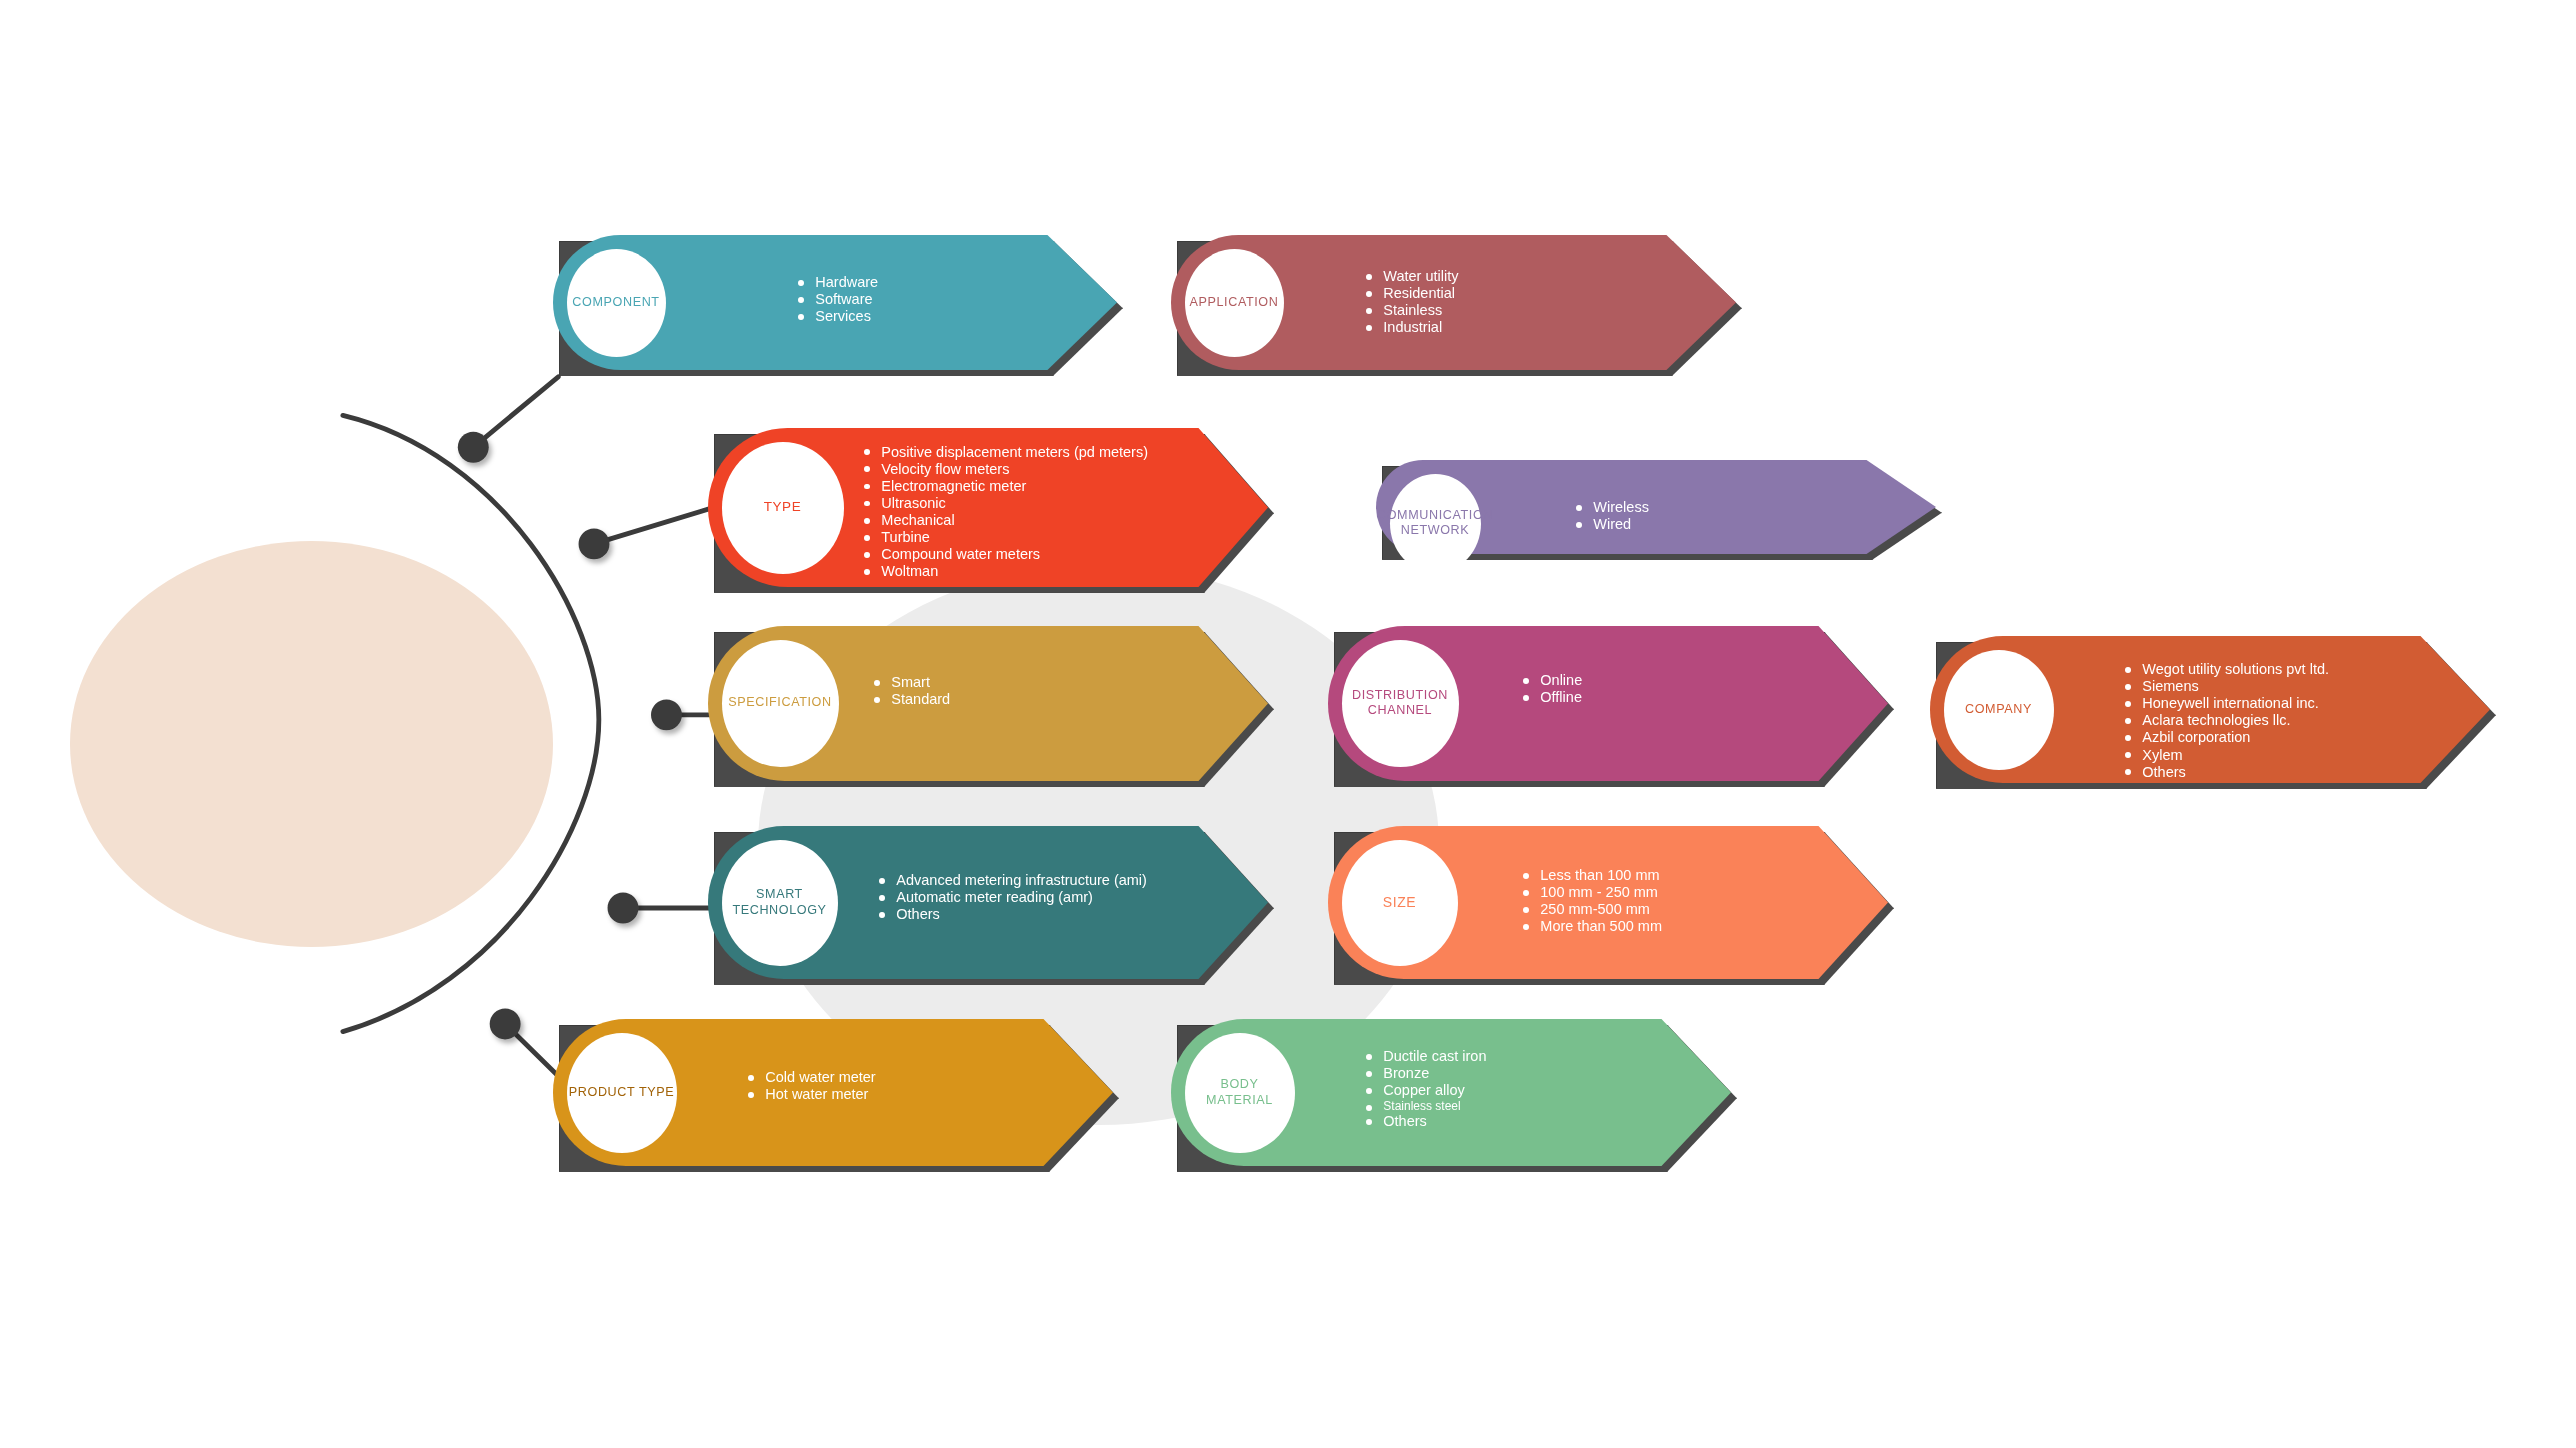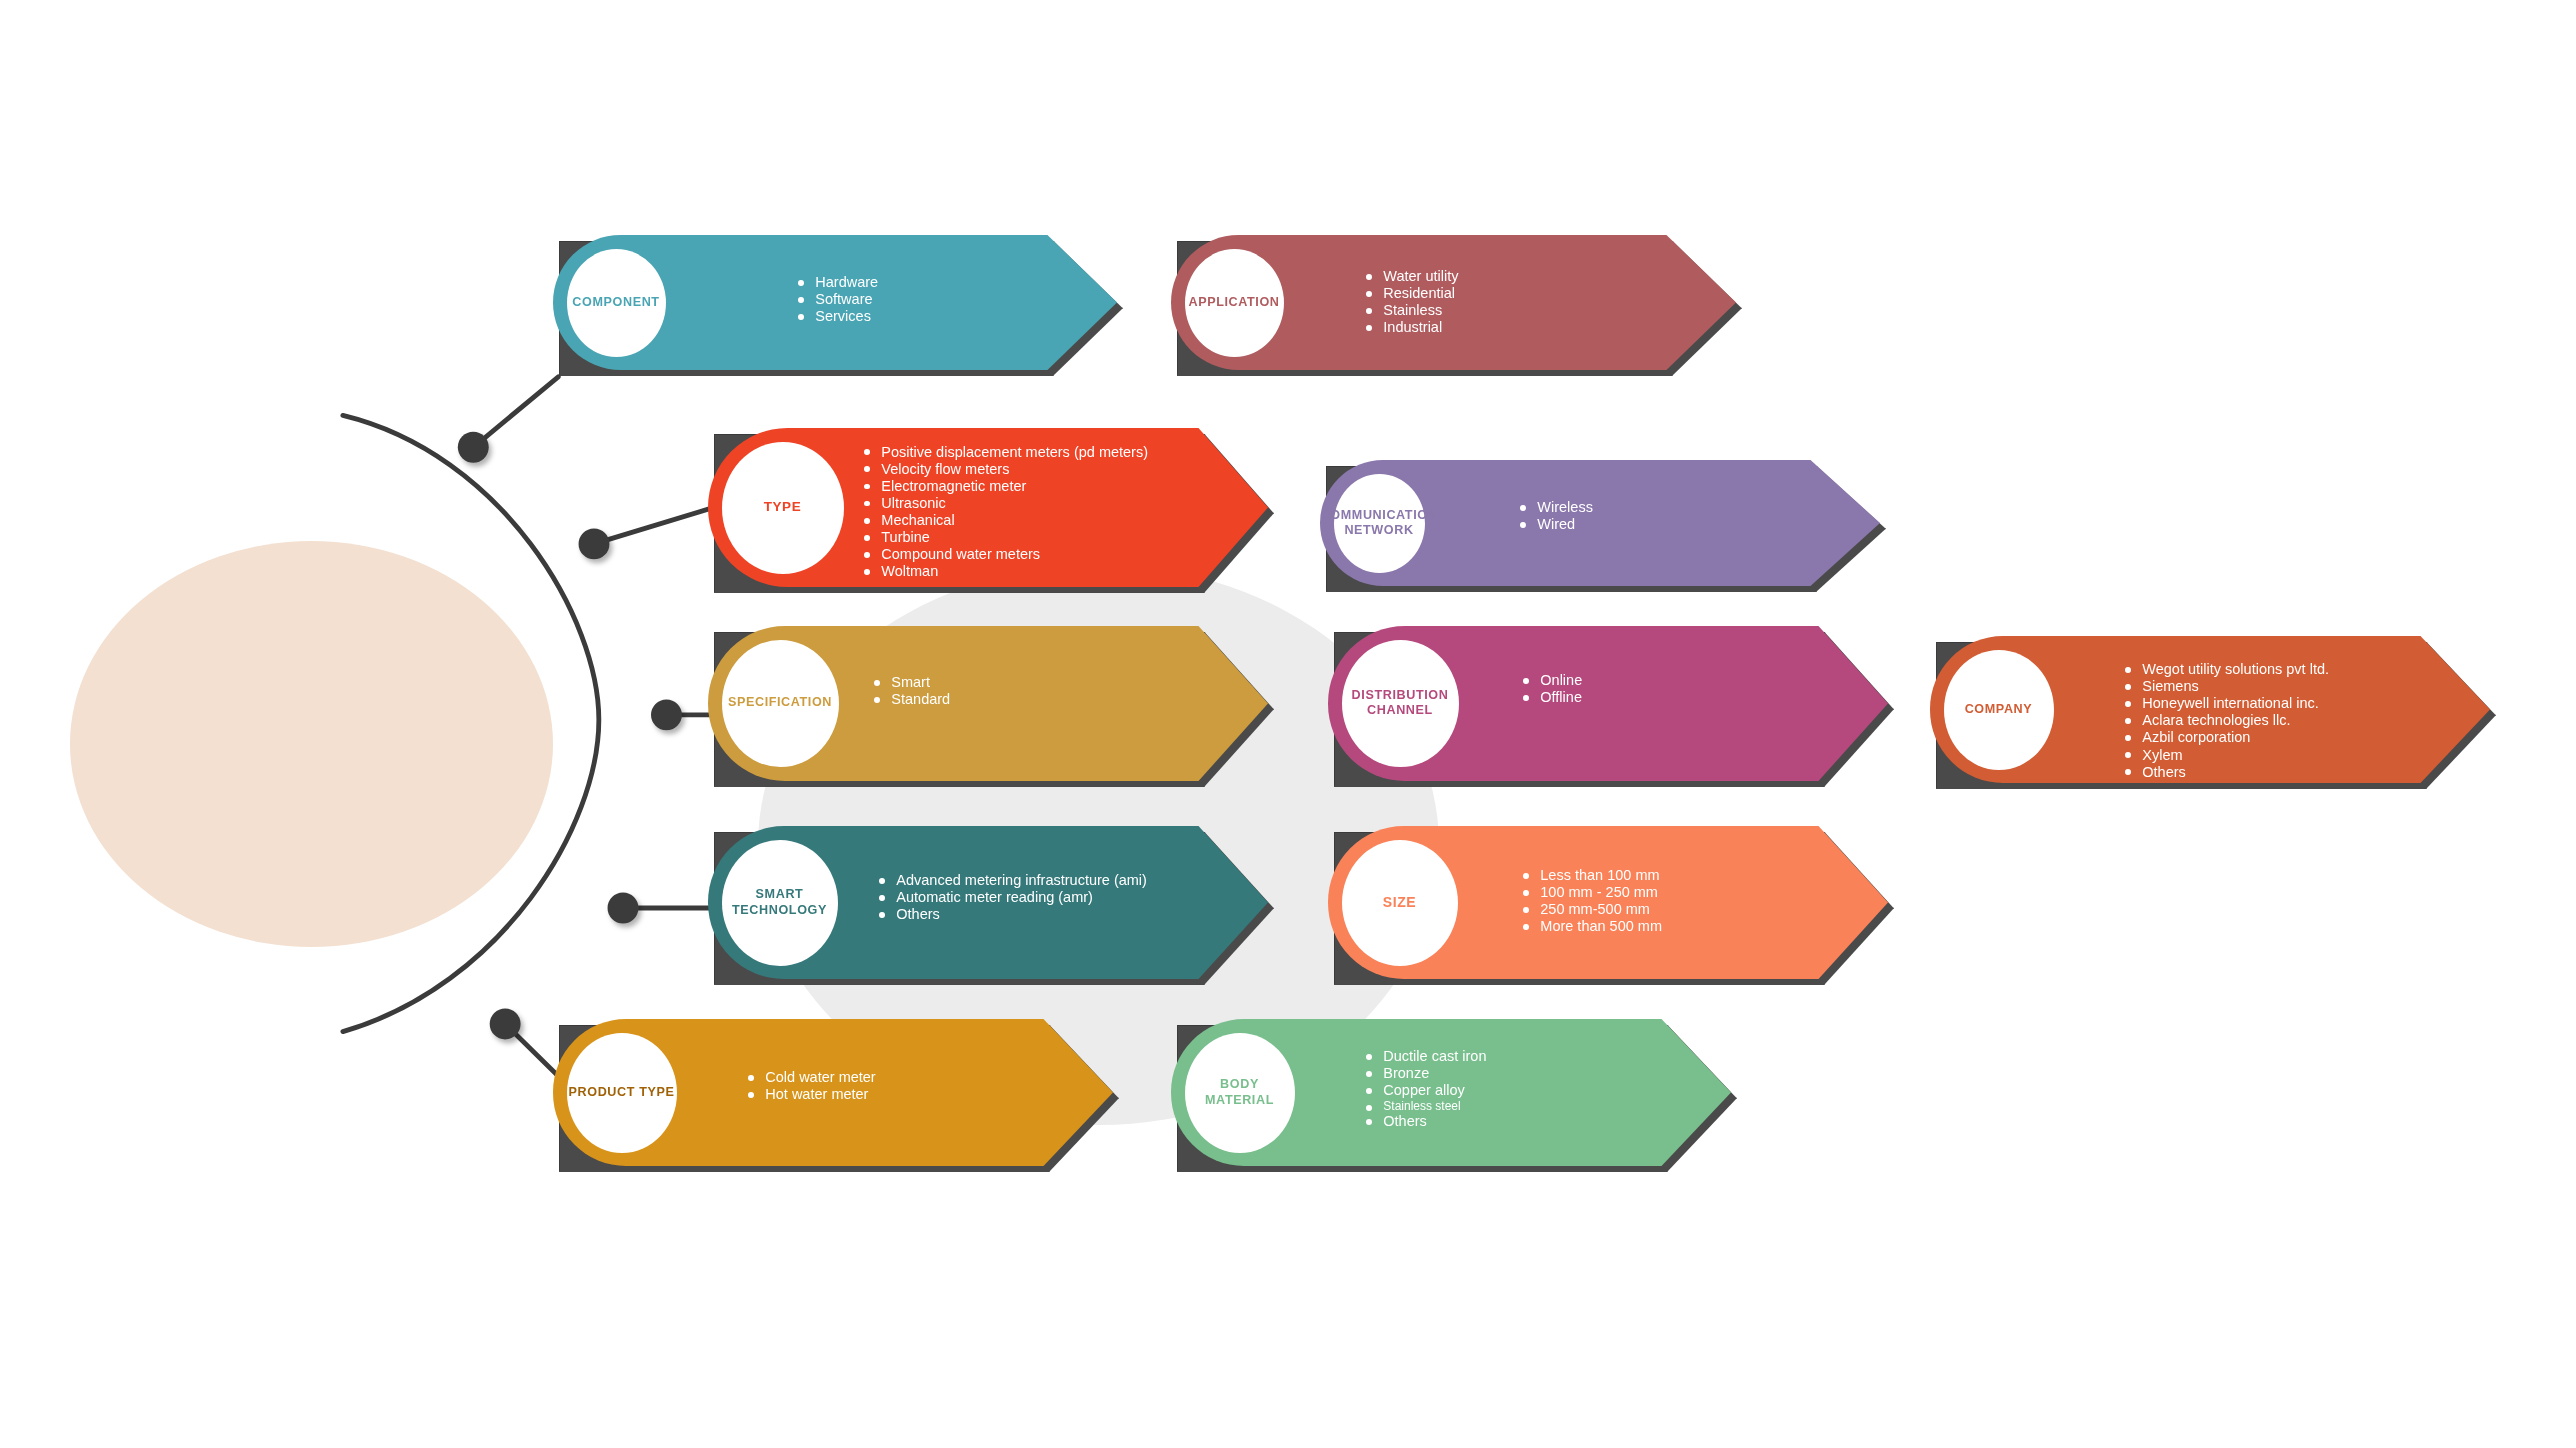--- a/index.html
+++ b/index.html
@@ -71,21 +71,21 @@
   }
   .node .badge{
     position:absolute;
     background:#ffffff;
     border-radius:50%;
     display:flex;align-items:center;justify-content:center;
     text-align:center;
     z-index:6;
   }
   .node .badge-label{
-    font-weight:bold;
+    font-weight:normal;
     letter-spacing:0.6px;
     white-space:pre-line;
     line-height:1.22;
   }
   .node ul{
     position:absolute;
     margin:0;padding:0;
     list-style:none;
     z-index:6;
   }
@@ -173,21 +173,21 @@
           <li style="font-size: 14.5px;">Positive displacement meters (pd meters)</li>
           <li style="font-size: 14.5px;">Velocity flow meters</li>
           <li style="font-size: 14.5px;">Electromagnetic meter</li>
           <li style="font-size: 14.5px;">Ultrasonic</li>
           <li style="font-size: 14.5px;">Mechanical</li>
           <li style="font-size: 14.5px;">Turbine</li>
           <li style="font-size: 14.5px;">Compound water meters</li>
           <li style="font-size: 14.5px;">Woltman</li>
         </ul>
       </div>
-      <div class="node" style="left: 1320px; top: 460px; width: 560px; height: 126px;">
+      <div class="node" style="left: 1376px; top: 460px; width: 560px; height: 94px;">
         <div class="outline" style="clip-path: polygon(0% 0%, 87.59% 0%, 100% 50%, 87.59% 100%, 0% 100%); background: rgb(74, 74, 74);"></div>
         <div class="body" style="background: rgb(138, 119, 171); border-top-left-radius: 63px; border-bottom-left-radius: 63px; clip-path: polygon(0% 0%, 87.59% 0%, 100% 50%, 87.59% 100%, 0% 100%);"></div>
         <div class="badge" style="left: 13.5px; top: 13.5px; width: 91px; height: 99px;">
           <span class="badge-label" style="color: rgb(138, 119, 171); font-size: 12.6px;">COMMUNICATION
 NETWORK</span>
         </div>
         <ul style="left: 198px; top: 39px;">
           <li style="font-size: 14.5px;">Wireless</li>
           <li style="font-size: 14.5px;">Wired</li>
         </ul>

